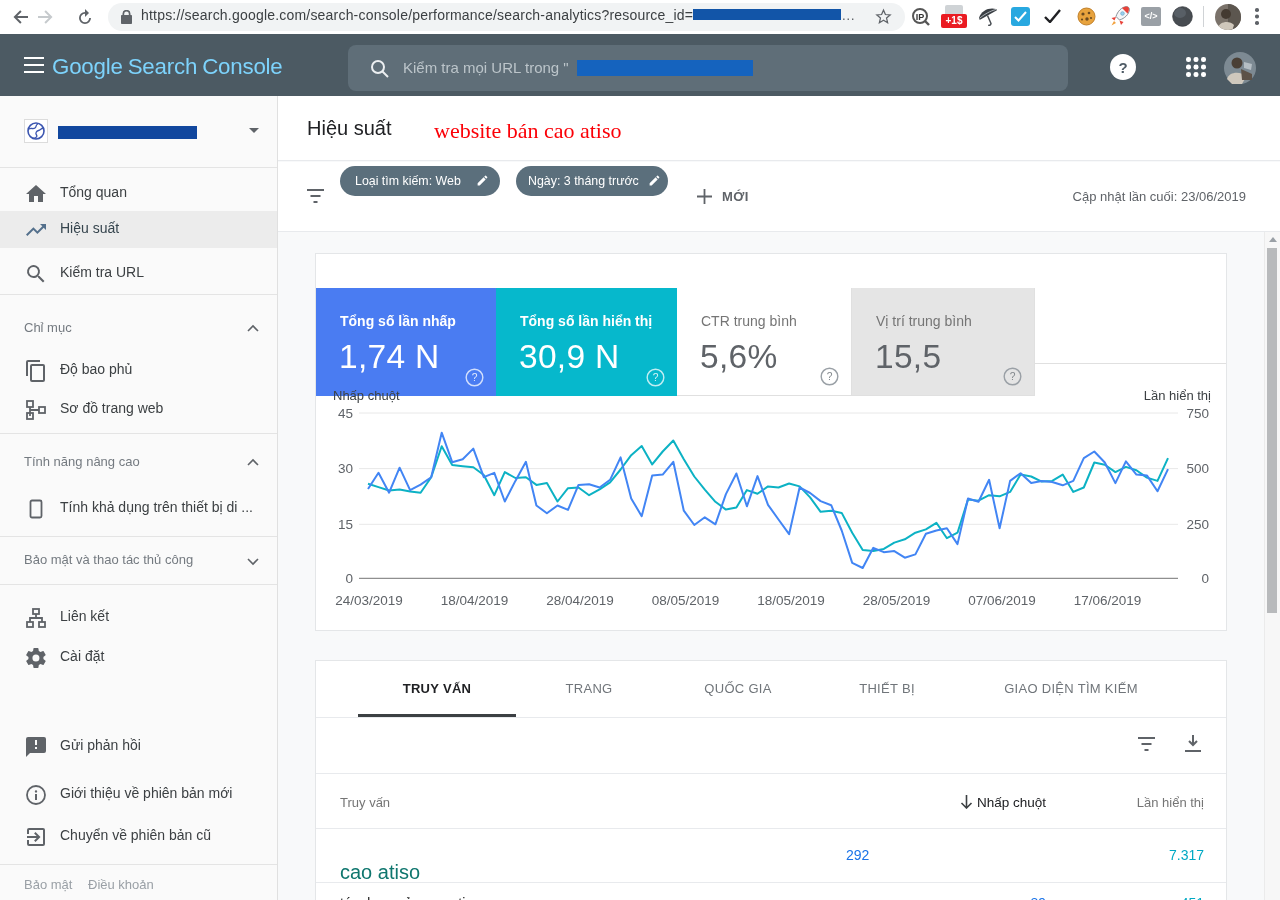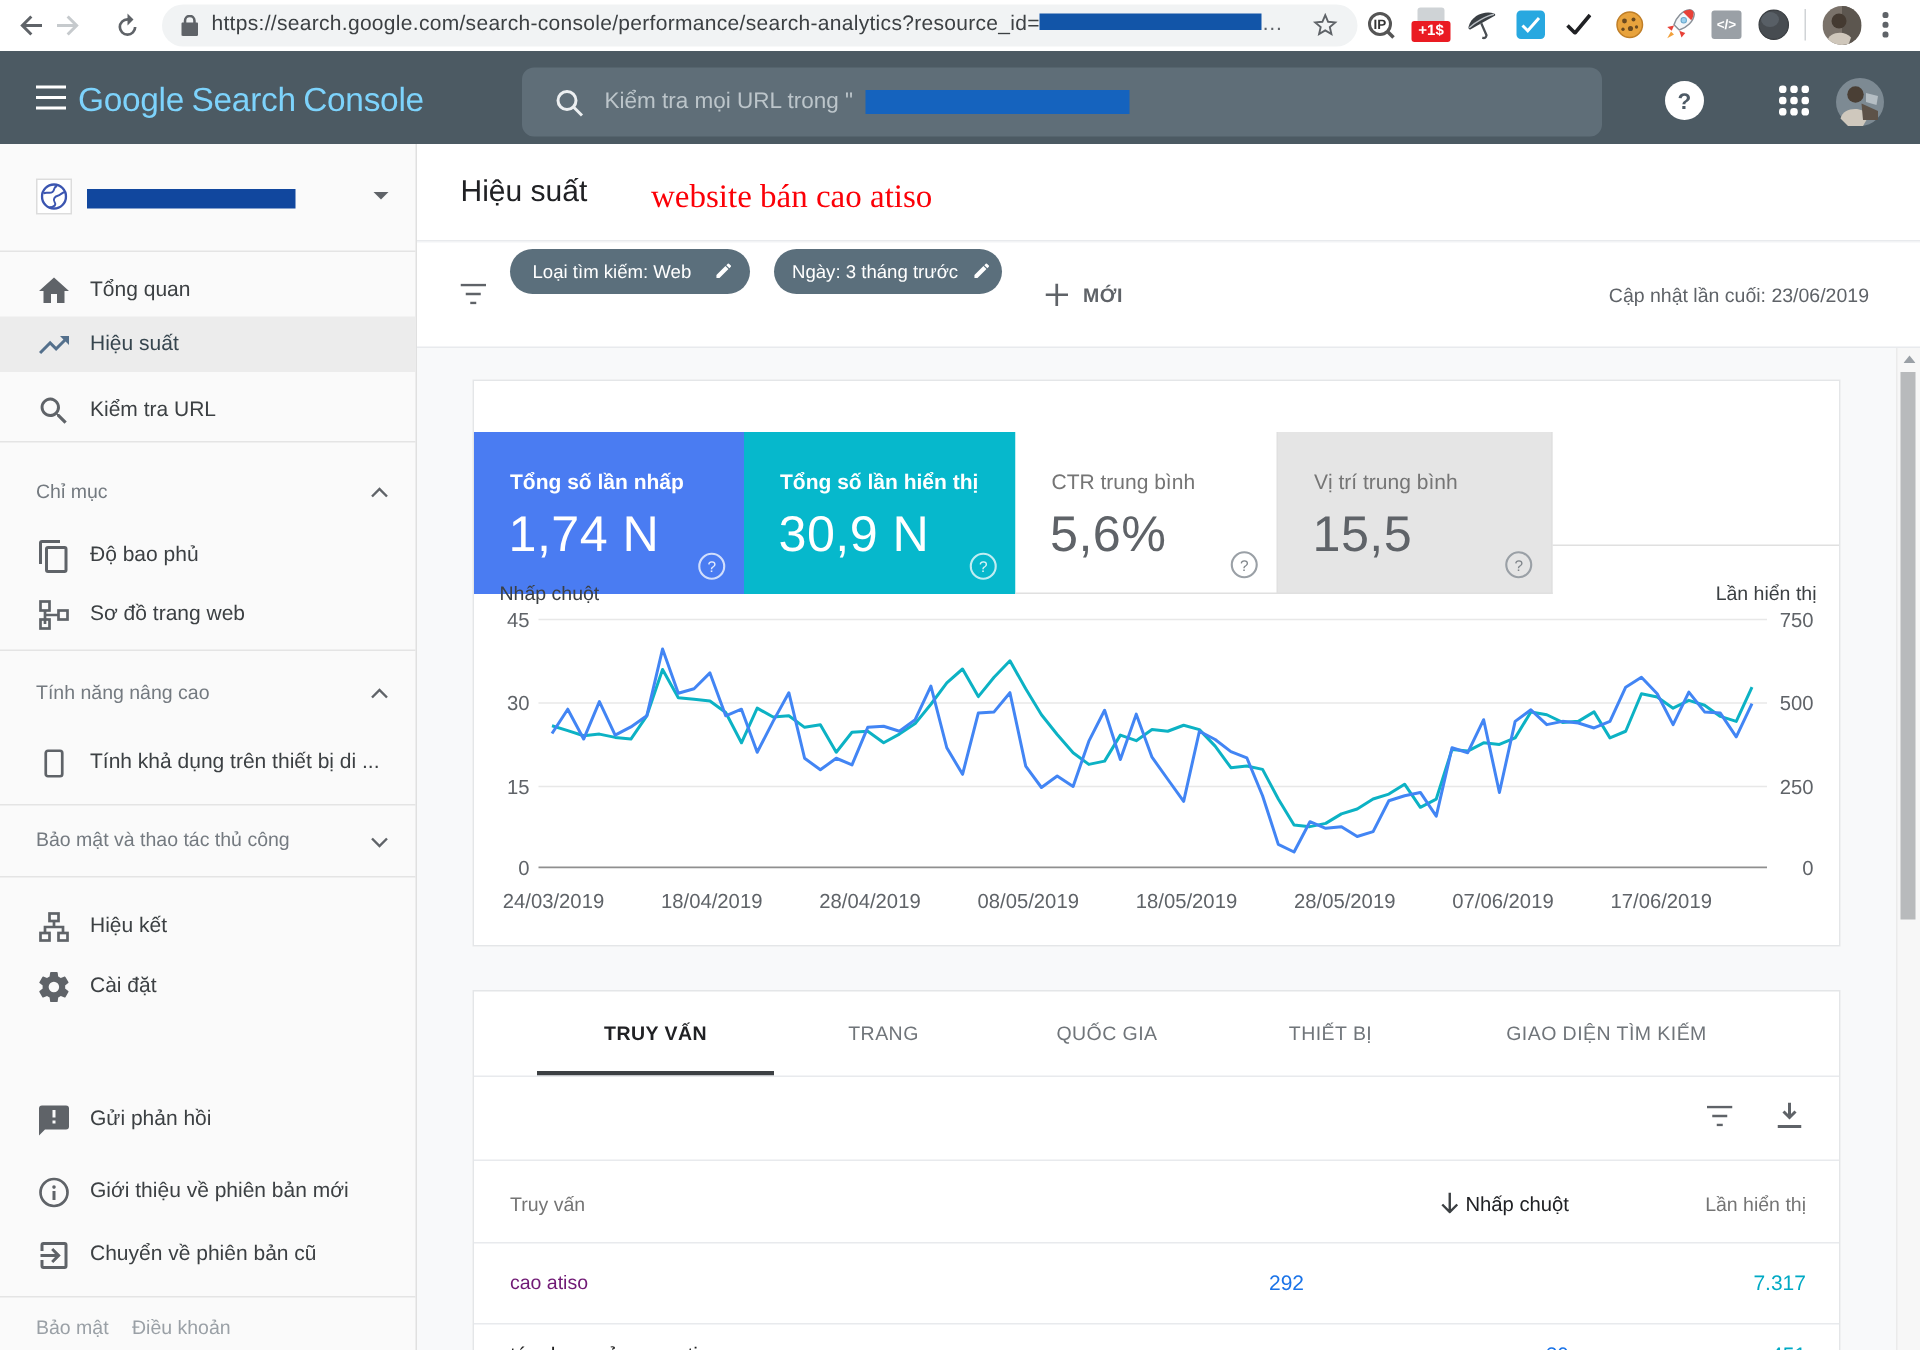--- a/index.html
+++ b/index.html
@@ -257,21 +257,21 @@
 
   <div class="navitem" style="top:502px">
     <svg class="ic" viewBox="0 0 24 24">
         <g fill="none" stroke="#5f6368" stroke-width="1.8">
           <rect x="9" y="3" width="6" height="5"></rect>
           <rect x="3" y="16" width="6" height="5"></rect>
           <rect x="15" y="16" width="6" height="5"></rect>
           <path d="M12 8v4M6 16v-4h12v4"></path>
         </g>
       </svg>
-    <span class="lbl">Hiệu kết</span>
+    <span class="lbl">Liên kết</span>
   </div>
   <div class="navitem" style="top:542px">
     <svg class="ic" viewBox="0 0 24 24">
         <path d="M19.4 13a7.5 7.5 0 0 0 .06-1 7.5 7.5 0 0 0-.06-1l2.1-1.65a.5.5 0 0 0 .12-.64l-2-3.46a.5.5 0 0 0-.6-.22l-2.49 1a7.3 7.3 0 0 0-1.73-1l-.37-2.65A.5.5 0 0 0 13.93 2h-4a.5.5 0 0 0-.5.42L9.07 5.07a7.3 7.3 0 0 0-1.73 1l-2.49-1a.5.5 0 0 0-.6.22l-2 3.46a.5.5 0 0 0 .12.64L4.47 11a7.5 7.5 0 0 0-.06 1 7.5 7.5 0 0 0 .06 1l-2.1 1.65a.5.5 0 0 0-.12.64l2 3.46c.14.24.42.34.6.22l2.49-1a7.3 7.3 0 0 0 1.73 1l.37 2.65a.5.5 0 0 0 .5.42h4a.5.5 0 0 0 .5-.42l.37-2.65a7.3 7.3 0 0 0 1.73-1l2.49 1c.24.1.5 0 .6-.22l2-3.46a.5.5 0 0 0-.12-.64zM11.93 15.5a3.5 3.5 0 1 1 3.5-3.5 3.5 3.5 0 0 1-3.5 3.5z" fill="#5f6368" fill-rule="evenodd"></path>
       </svg>
     <span class="lbl">Cài đặt</span>
   </div>
 
   <div class="navitem" style="top:631px">
     <svg class="ic" viewBox="0 0 24 24">
@@ -405,21 +405,21 @@
         <path d="M0 15h16v2H0z" fill="#5f6368"></path>
       </svg>
   <div class="abs" style="left:0;top:112px;width:910px;border-top:1px solid #e8eaed"></div>
   <div class="abs" style="left:24px;top:134px;font-size:13px;color:#757575">Truy vấn</div>
   <svg class="abs" style="left:644px;top:134px" width="13" height="14" viewBox="0 0 13 14">
         <path d="M6.5 0v12M1.5 8l5 5 5-5" stroke="#3c4043" stroke-width="1.6" fill="none"></path>
       </svg>
   <div class="abs" style="left:530px;top:134px;width:200px;text-align:right;font-size:13.5px;color:#202124">Nhấp chuột</div>
   <div class="abs" style="left:688px;top:134px;width:200px;text-align:right;font-size:13px;color:#757575">Lần hiển thị</div>
   <div class="abs" style="left:0;top:167px;width:910px;border-top:1px solid #e8eaed"></div>
-  <div class="abs" style="left:24px;top:186px;font-size:13px;color:#701a75">cao atiso</div>
+  <div class="abs" style="left:24px;top:200px;font-size:20px;color:#0f766e">cao atiso</div>
   <div class="abs" style="left:530px;top:186px;width:200px;text-align:left;font-size:14px;color:#1a73e8">292</div>
   <div class="abs" style="left:688px;top:186px;width:200px;text-align:right;font-size:14px;color:#00a9c4">7.317</div>
   <div class="abs" style="left:0;top:221px;width:910px;border-top:1px solid #e8eaed"></div>
   <div class="abs" style="left:24px;top:234px;font-size:14px;color:#212121">tác dụng của cao atiso</div>
   <div class="abs" style="left:530px;top:234px;width:200px;text-align:right;font-size:14px;color:#1a73e8">89</div>
   <div class="abs" style="left:688px;top:234px;width:200px;text-align:right;font-size:14px;color:#00a9c4">451</div>
 </div>
   <div id="scrollbar">
     <svg class="abs" style="left:4px;top:4px" width="8" height="6" viewBox="0 0 8 6">
         <path d="M0 6l4-5 4 5z" fill="#9aa0a6"></path>

